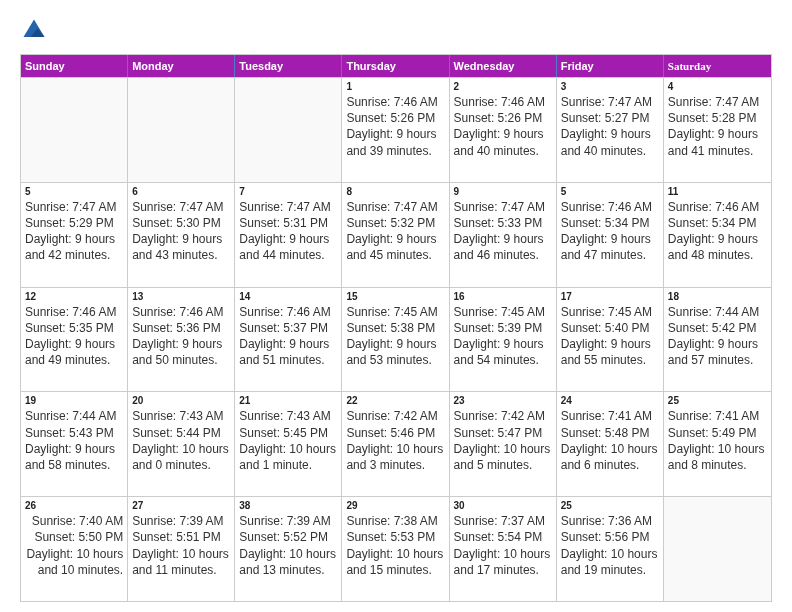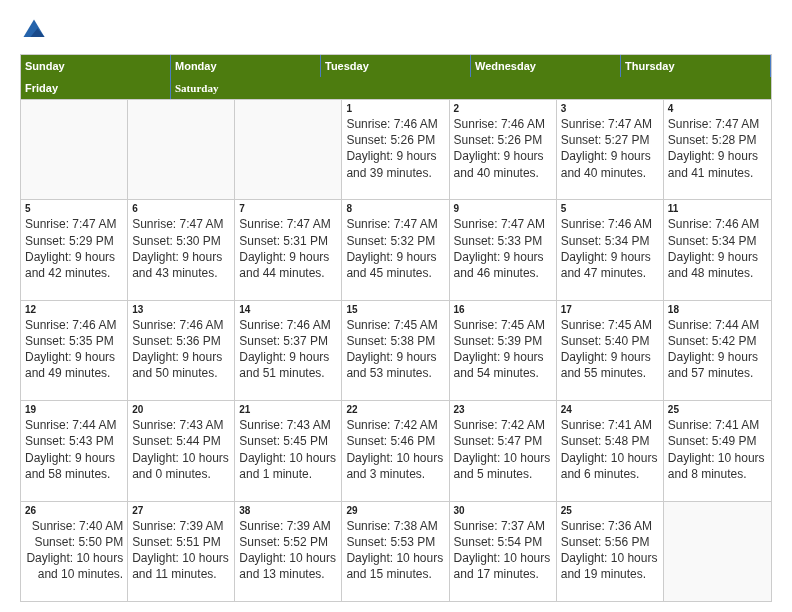--- a/index.html
+++ b/index.html
@@ -60,22 +60,22 @@
       color: #444;
     }
     .calendar {
       flex: 1;
       display: flex;
       flex-direction: column;
       border: 1px solid #ccc;
     }
     .cal-header {
       display: grid;
-      grid-template-columns: repeat(5, 1fr);
-      background: #4d7c0f;
+      grid-template-columns: repeat(7, 1fr);
+      background: #a21caf;
     }
     .cal-header-cell {
       color: #fff;
       font-size: 11px;
       font-weight: bold;
       padding: 5px 4px;
       text-align: left;
       border-right: 1px solid #4a7dc4;
     }
     .cal-header-cell:last-child { border-right: none; font-family: Liberation Serif, serif; }
@@ -133,22 +133,22 @@
       <div class="month-title"></div>
       <div class="location"></div>
     </div>
   </div>
 
   <div class="calendar">
     <div class="cal-header">
     <div class="cal-header-cell">Sunday</div>
         <div class="cal-header-cell">Monday</div>
         <div class="cal-header-cell">Tuesday</div>
+        <div class="cal-header-cell">Thursday</div>
         <div class="cal-header-cell">Wednesday</div>
-        <div class="cal-header-cell">Thursday</div>
         <div class="cal-header-cell">Friday</div>
         <div class="cal-header-cell">Saturday</div>
       </div>
     <div class="cal-body">
     <div class="cal-row">
           <div class="cal-cell empty"></div>
           <div class="cal-cell empty"></div>
           <div class="cal-cell empty"></div>
           <div class="cal-cell">
             <div class="cell-day">1</div>

